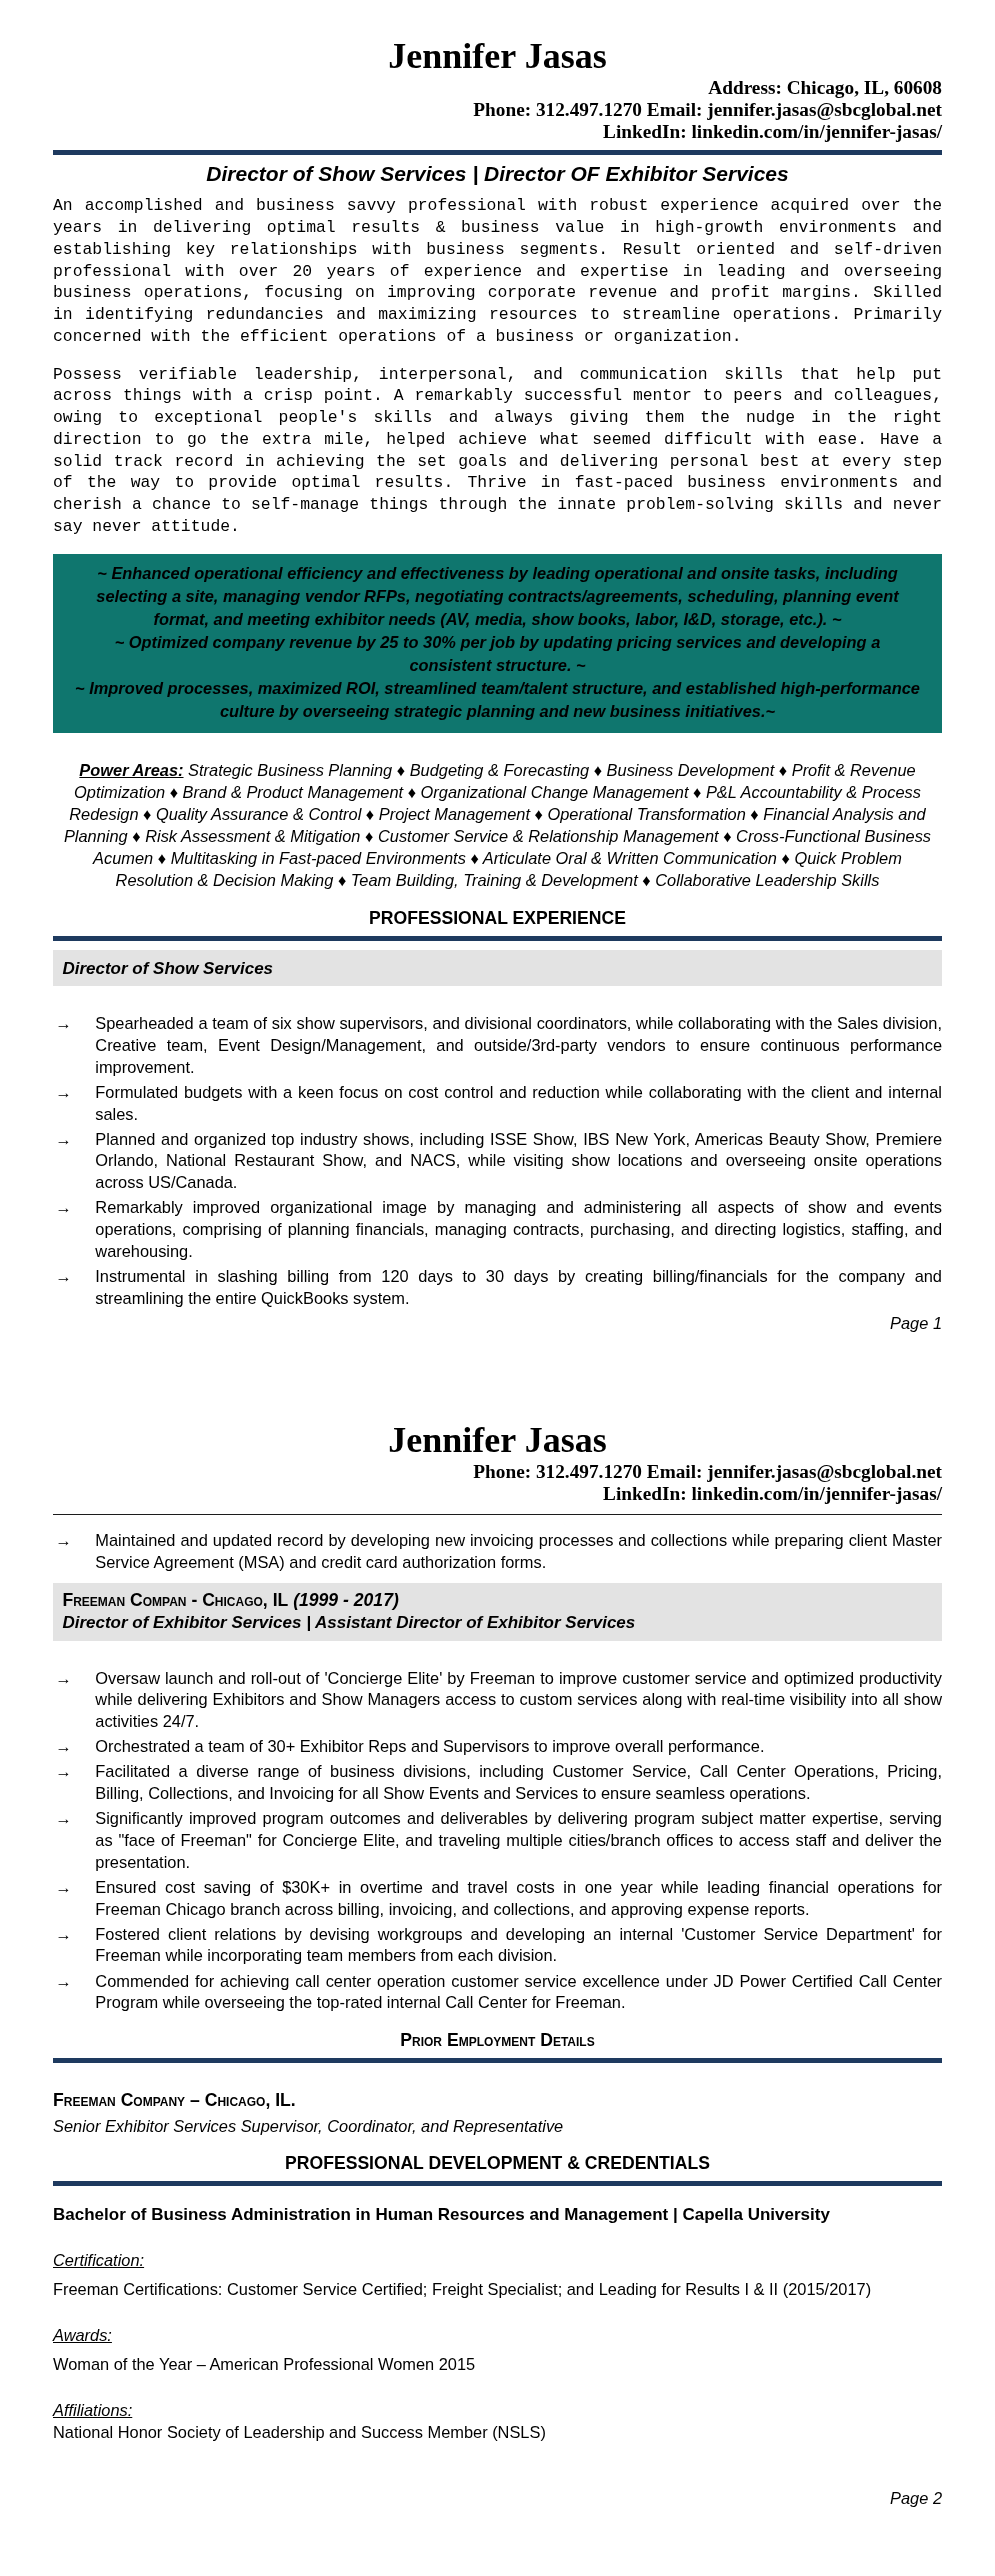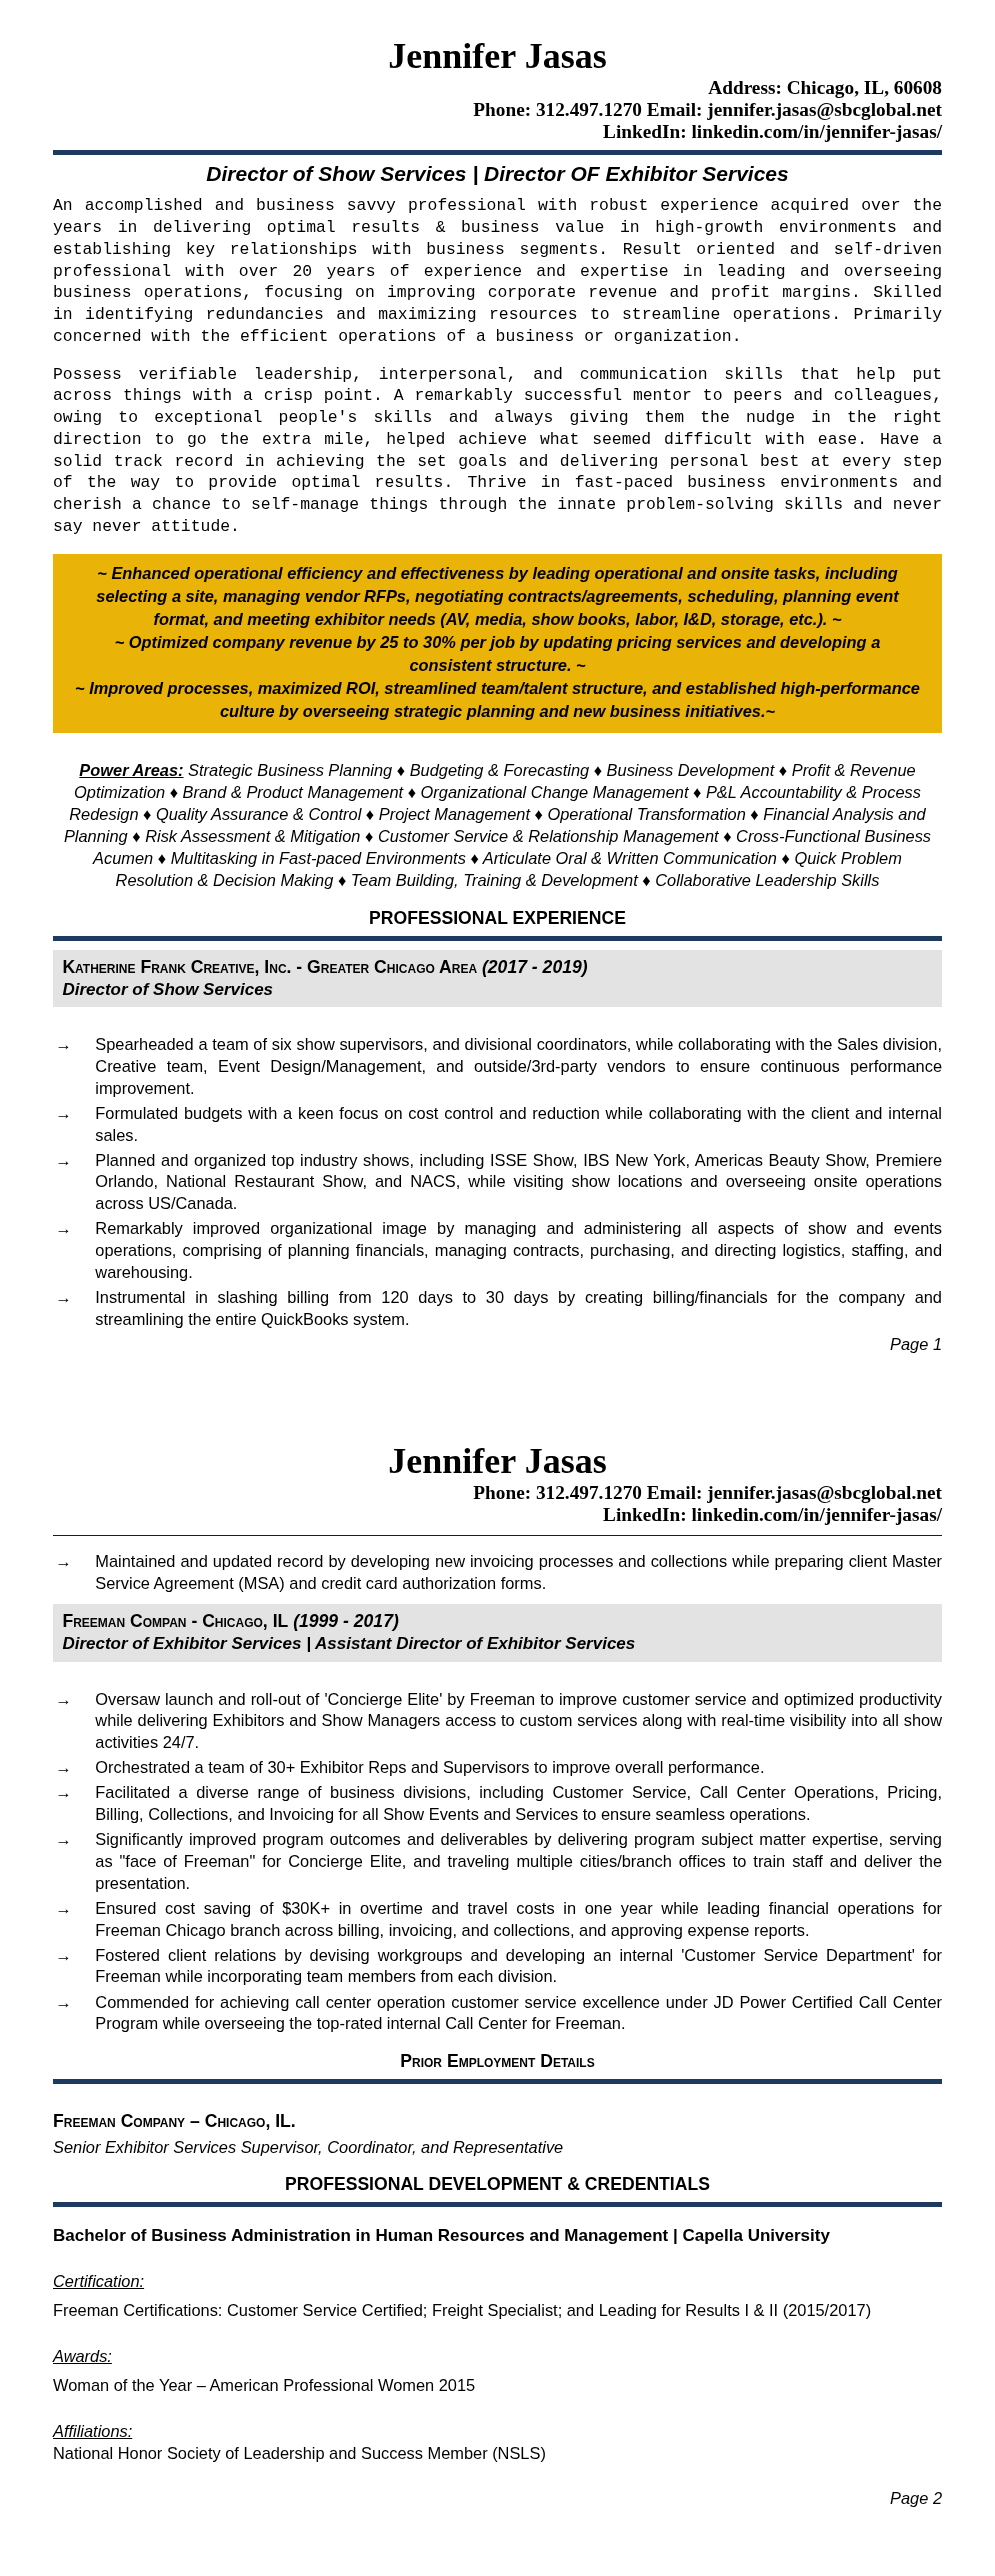--- a/index.html
+++ b/index.html
@@ -24,21 +24,21 @@
   
   .doc-title{font-size:21px;font-weight:bold;text-align:center;margin-top:7px;font-style:italic;}
   .section-heading{font-size:17.6px;font-weight:bold;text-align:center;margin-top:16.4px;}
   .smallcaps{font-variant:small-caps;}
 
   
   .para{font-size:16.4px;line-height:21.7px;text-align:justify;margin-top:2.3px;font-family:Liberation Mono, monospace;}
   .first-para{margin-top:9.4px;}
 
   
-  .callout{background:#eab308;margin-top:11.7px;padding:8.2px 20px 10.5px 20px;}
+  .callout{background:#0f766e;margin-top:11.7px;padding:8.2px 20px 10.5px 20px;}
   .callout p{margin:0;font-size:16.4px;line-height:23px;font-weight:bold;font-style:italic;text-align:center;}
 
   
   .skills{margin-top:26px;font-size:16.4px;line-height:22px;font-style:italic;text-align:center;}
   .skills .skills-label{font-weight:bold;text-decoration:underline;}
 
   
   .job-band{background:#e3e3e3;margin-top:9.4px;padding:7px 9.4px 5.9px 9.4px;}
   .company-line{font-size:17.6px;font-weight:bold;line-height:21px;}
   .company-name{font-variant:small-caps;}
@@ -90,24 +90,20 @@
 
     <div class="skills">
       <span class="skills-label">Power Areas:</span>
       <span>Strategic Business Planning ♦ Budgeting &amp; Forecasting ♦ Business Development ♦ Profit &amp; Revenue Optimization ♦ Brand &amp; Product Management ♦ Organizational Change Management ♦ P&amp;L Accountability &amp; Process Redesign ♦ Quality Assurance &amp; Control ♦ Project Management ♦ Operational Transformation ♦ Financial Analysis and Planning ♦ Risk Assessment &amp; Mitigation ♦ Customer Service &amp; Relationship Management ♦ Cross-Functional Business Acumen ♦ Multitasking in Fast-paced Environments ♦ Articulate Oral &amp; Written Communication ♦ Quick Problem Resolution &amp; Decision Making ♦ Team Building, Training &amp; Development ♦ Collaborative Leadership Skills</span>
     </div>
 
     <div class="section-heading">PROFESSIONAL EXPERIENCE</div>
     <div class="rule-navy"></div>
 
     <div class="job-band">
-      <div class="company-line">
-        <span class="company-name">Katherine Frank Creative, Inc. - Greater Chicago Area</span>
-        <span class="company-dates">(2017 - 2019)</span>
-      </div>
       <div class="role-line">Director of Show Services</div>
     </div>
 
     <div class="bullets">
       <div class="bullet">
         <span class="arrow">→</span>
         <span class="btext">Spearheaded a team of six show supervisors, and divisional coordinators, while collaborating with the Sales division, Creative team, Event Design/Management, and outside/3rd-party vendors to ensure continuous performance improvement.</span>
       </div>
       <div class="bullet">
         <span class="arrow">→</span>
@@ -160,21 +156,21 @@
       <div class="bullet">
         <span class="arrow">→</span>
         <span class="btext">Orchestrated a team of 30+ Exhibitor Reps and Supervisors to improve overall performance.</span>
       </div>
       <div class="bullet">
         <span class="arrow">→</span>
         <span class="btext">Facilitated a diverse range of business divisions, including Customer Service, Call Center Operations, Pricing, Billing, Collections, and Invoicing for all Show Events and Services to ensure seamless operations.</span>
       </div>
       <div class="bullet">
         <span class="arrow">→</span>
-        <span class="btext">Significantly improved program outcomes and deliverables by delivering program subject matter expertise, serving as "face of Freeman" for Concierge Elite, and traveling multiple cities/branch offices to train staff and deliver the presentation.</span>
+        <span class="btext">Significantly improved program outcomes and deliverables by delivering program subject matter expertise, serving as "face of Freeman" for Concierge Elite, and traveling multiple cities/branch offices to access staff and deliver the presentation.</span>
       </div>
       <div class="bullet">
         <span class="arrow">→</span>
         <span class="btext">Ensured cost saving of $30K+ in overtime and travel costs in one year while leading financial operations for Freeman Chicago branch across billing, invoicing, and collections, and approving expense reports.</span>
       </div>
       <div class="bullet">
         <span class="arrow">→</span>
         <span class="btext">Fostered client relations by devising workgroups and developing an internal 'Customer Service Department' for Freeman while incorporating team members from each division.</span>
       </div>
       <div class="bullet">

